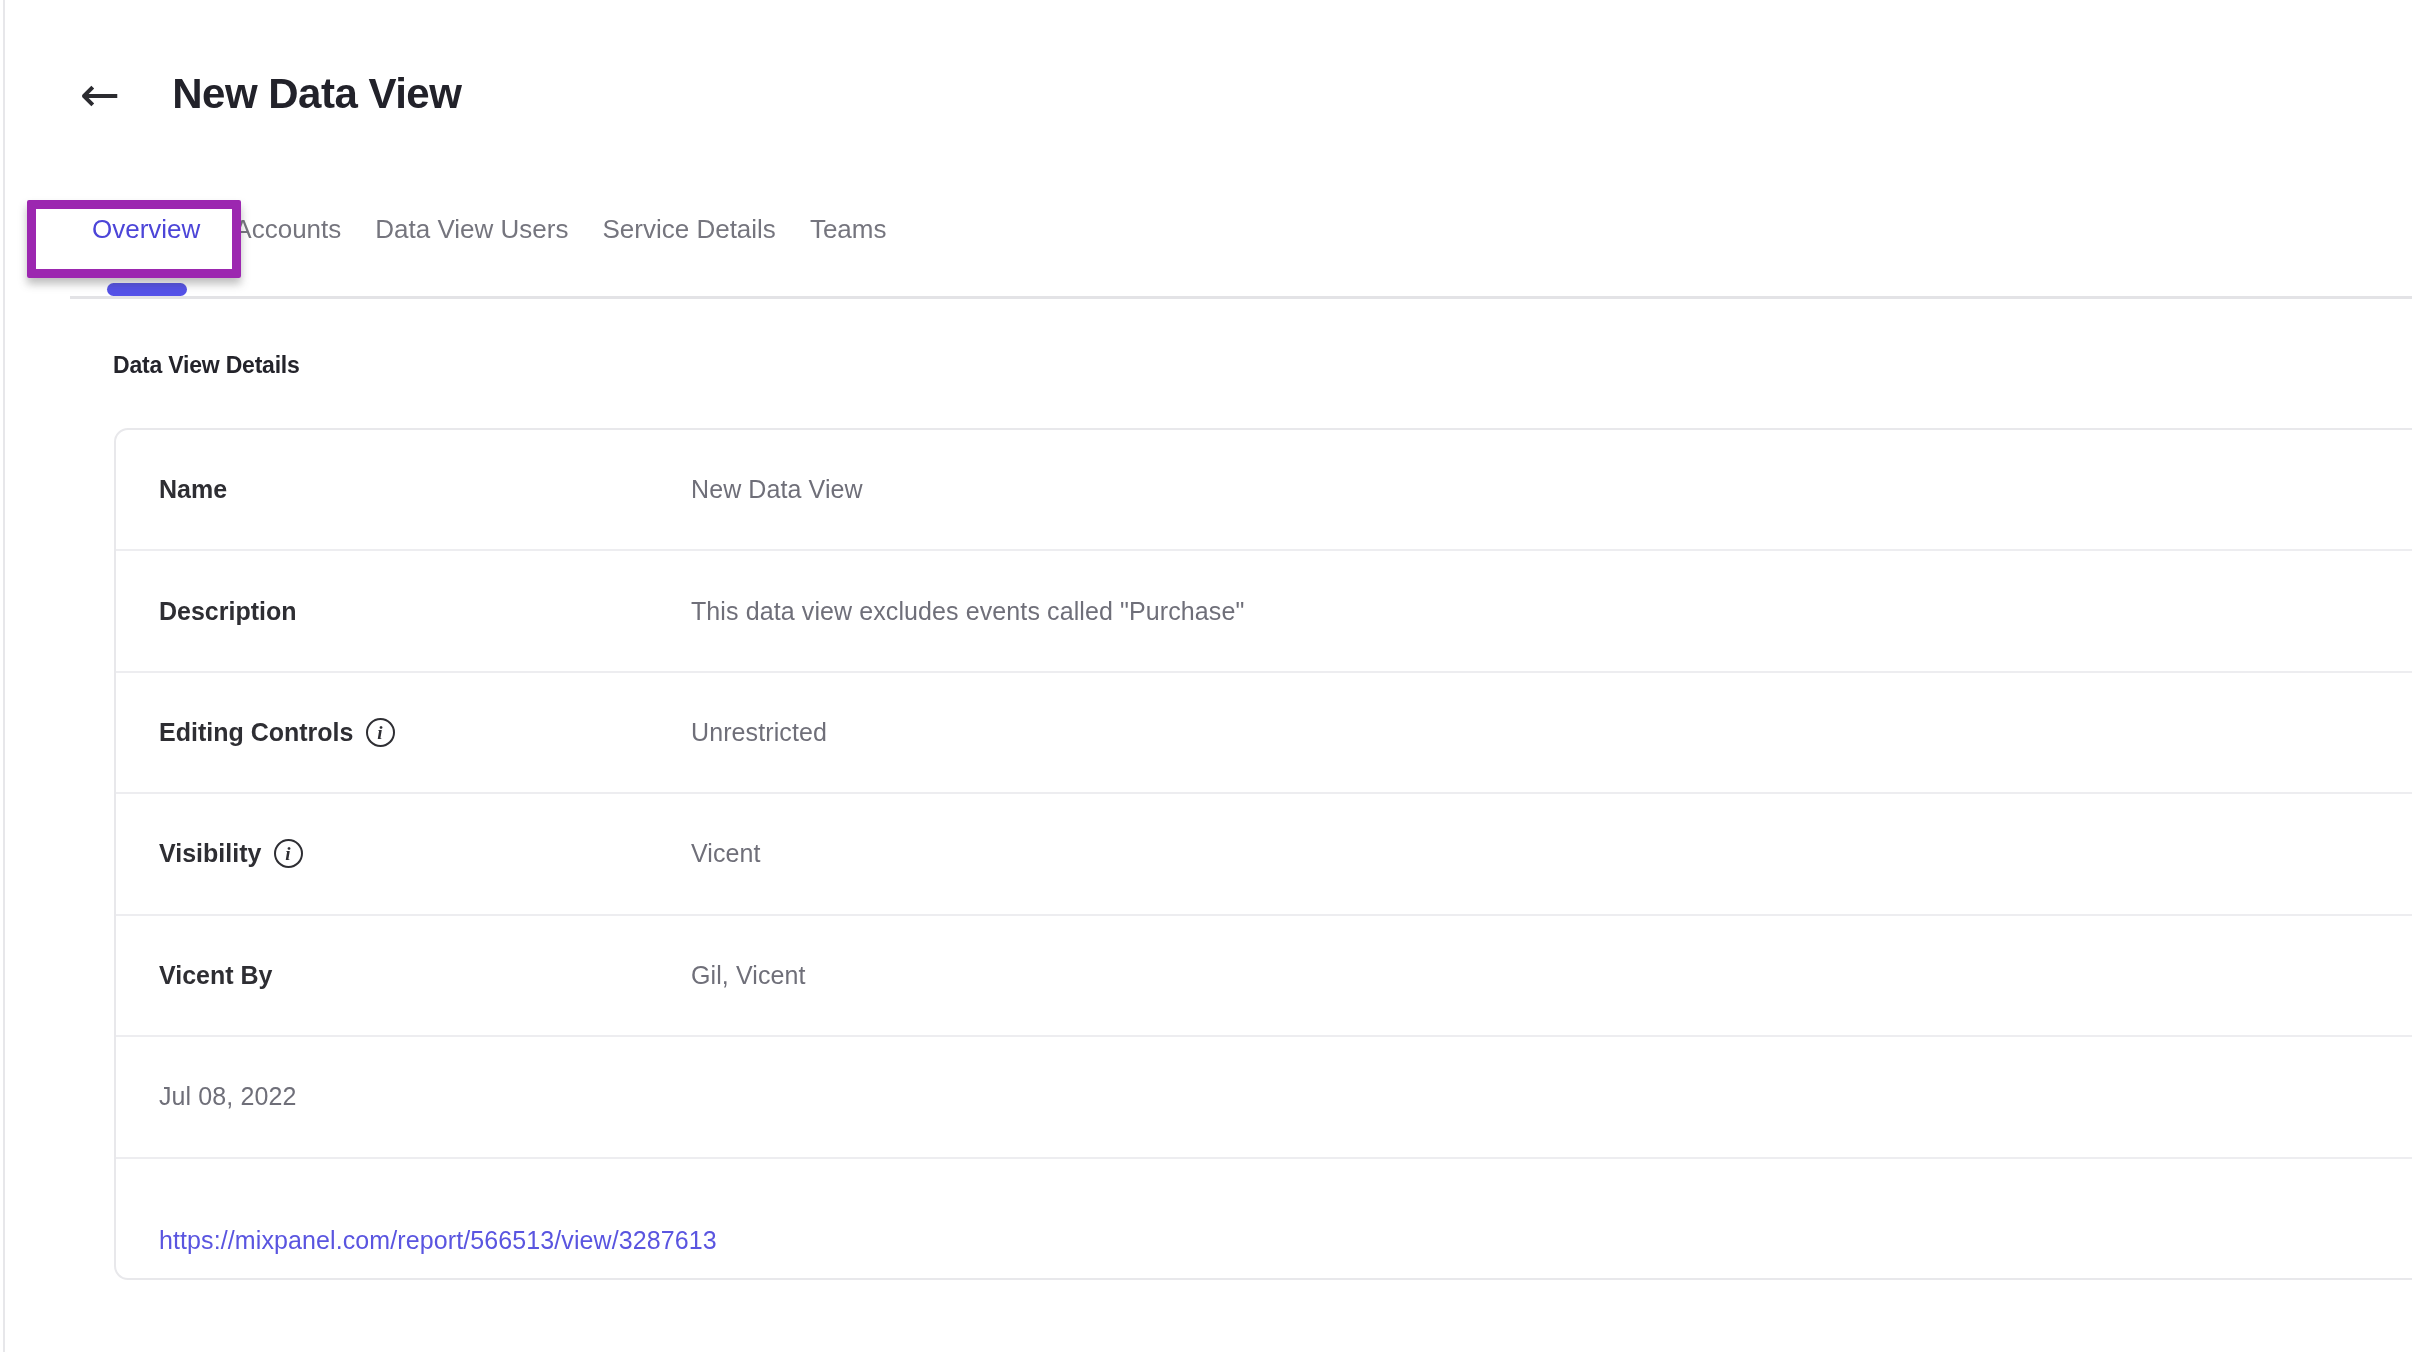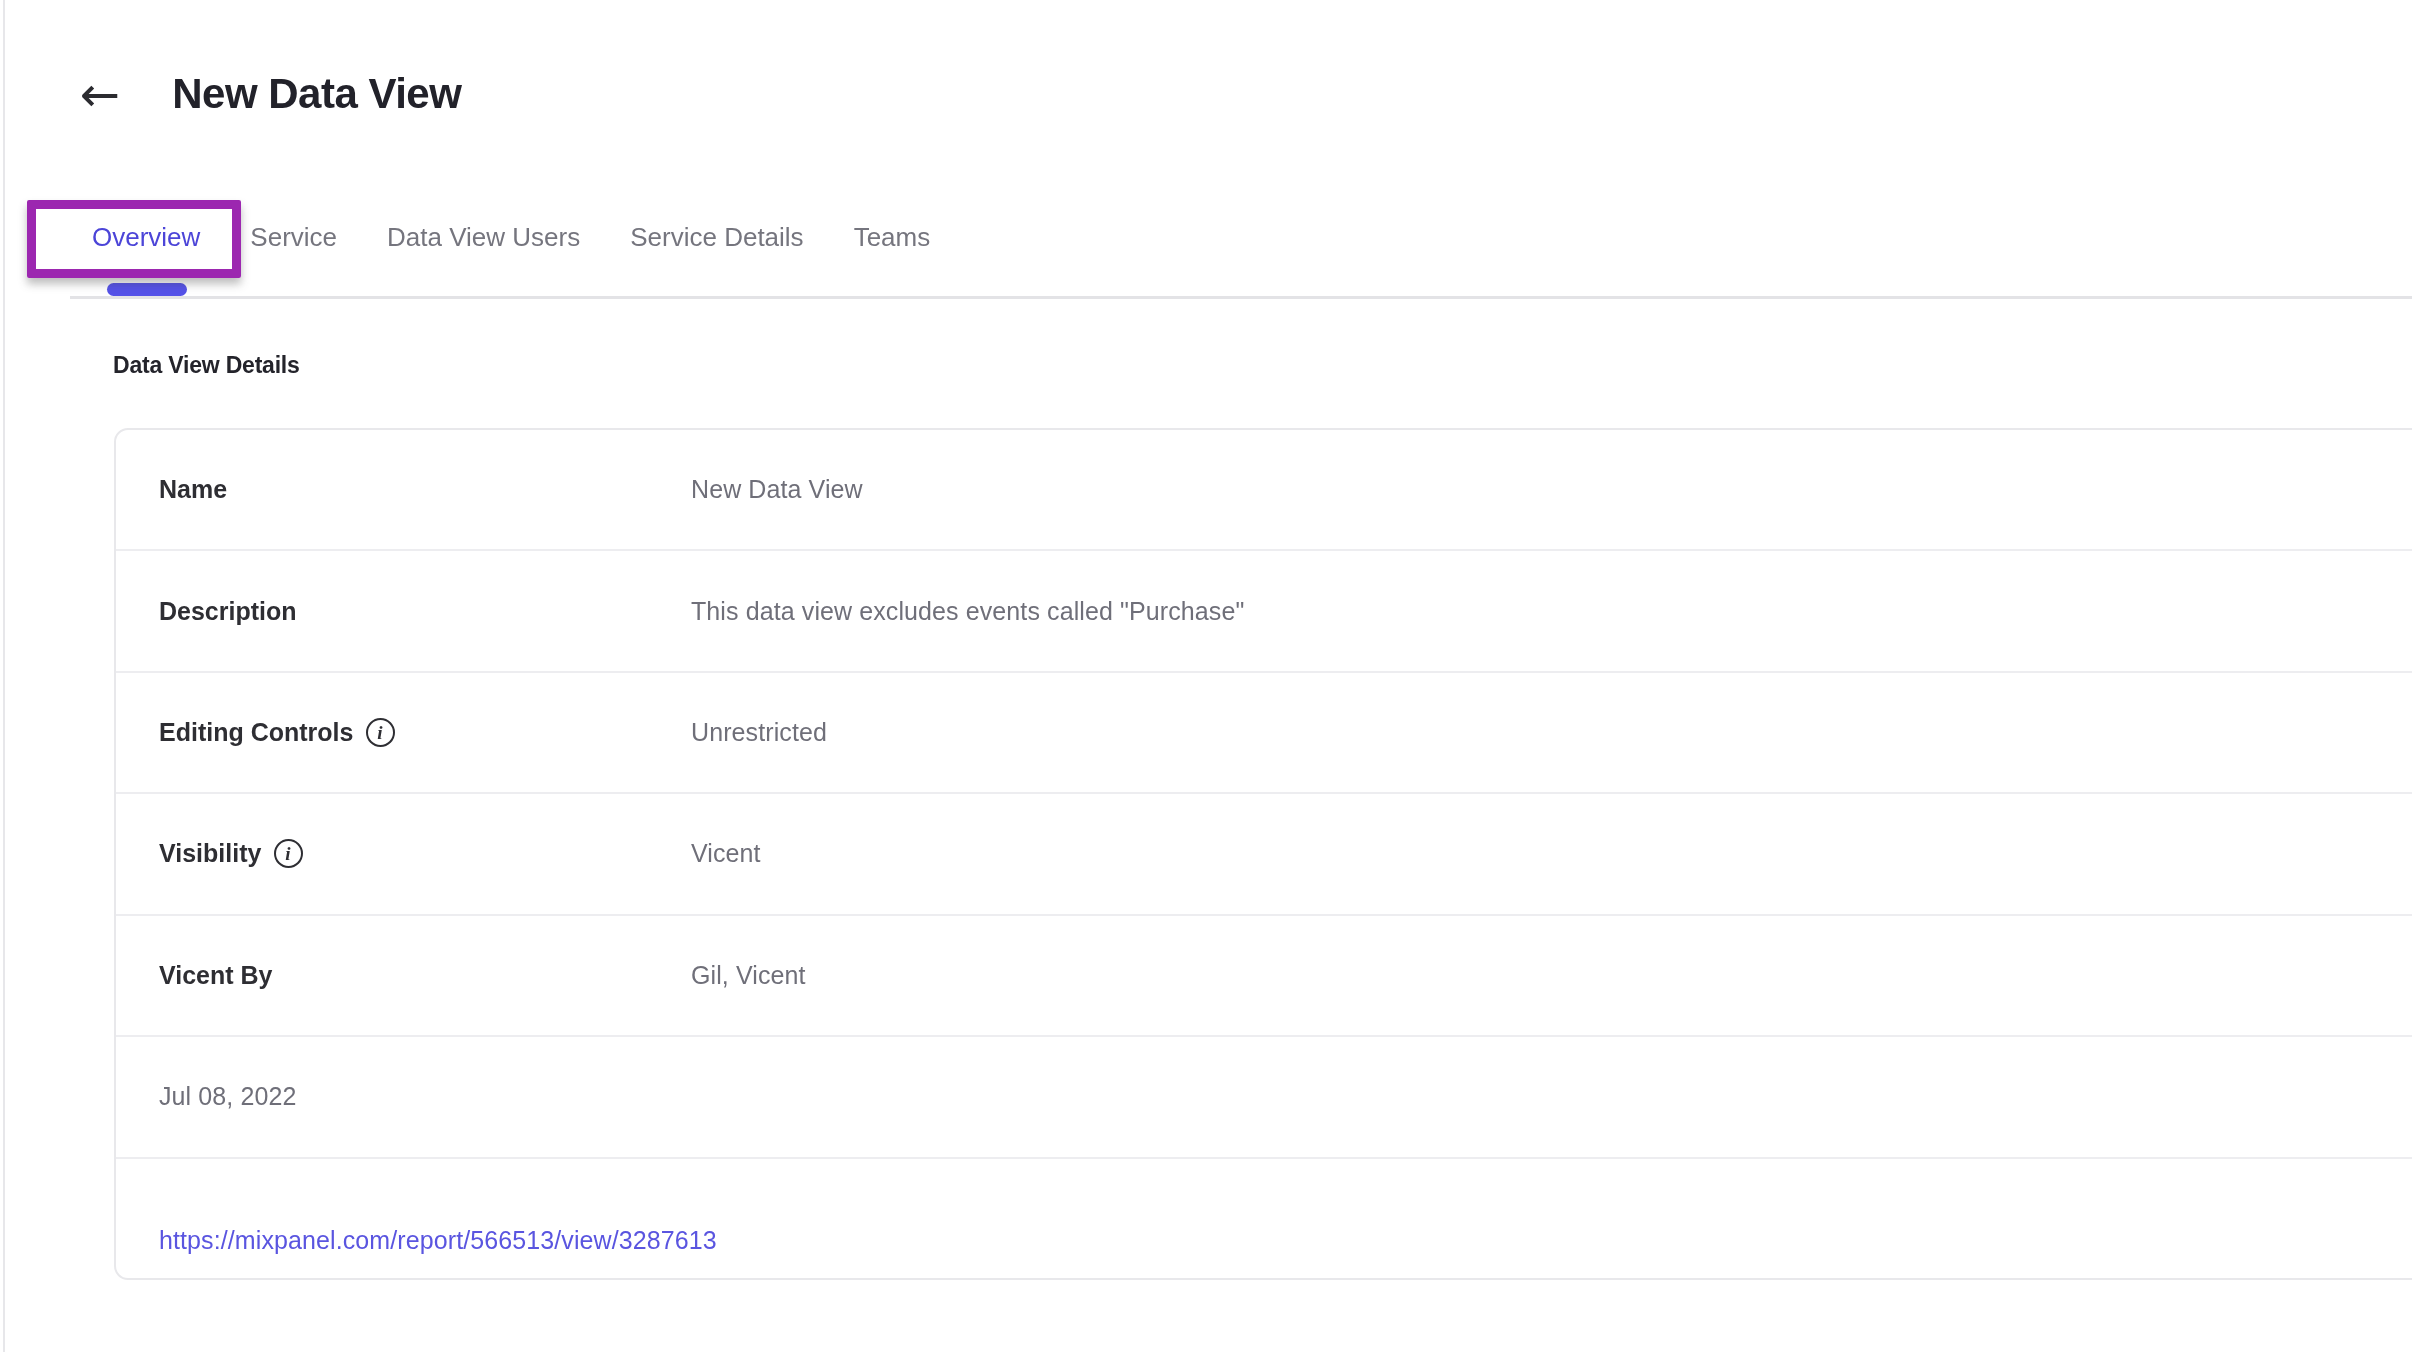--- a/index.html
+++ b/index.html
@@ -29,21 +29,21 @@
     font-family:"DejaVu Sans", sans-serif;
     padding:0;
   }
   .page-title {
     font-size:42px; font-weight:bold; color:#22222a; letter-spacing:-0.5px;
   }
 
   
   .tabs {
     position:absolute; left:92px; top:214px; height:46px;
-    display:flex; align-items:center; gap:50px;
+    display:flex; align-items:flex-start; gap:34px;
   }
   .tab {
     background:none; border:none; cursor:pointer;
     font-family:"Liberation Sans", sans-serif;
     font-size:26px; color:#75757e; padding:0; white-space:nowrap;
   }
   .tab.active { color:#4c45d8; font-weight:500; }
 
   .tab-indicator {
     position:absolute; left:107px; top:283px; width:80px; height:13px;
@@ -114,21 +114,21 @@
 <div class="header">
   <button class="back-btn">
     <span>←</span>
   </button>
   <h1 class="page-title">New Data View</h1>
 </div>
 
 <nav class="tabs" id="tabs">
   <button class="tab active"><span class="tab-label">Overview</span></button>
 
-  <button class="tab"><span class="tab-label">Service</span></button>
+  <button class="tab"><span class="tab-label">Accounts</span></button>
 
   <button class="tab"><span class="tab-label">Data View Users</span></button>
 
   <button class="tab"><span class="tab-label">Service Details</span></button>
 
   <button class="tab"><span class="tab-label">Teams</span></button>
 </nav>
 
 <div class="tab-indicator"></div>
 <div class="tabs-divider"></div>

